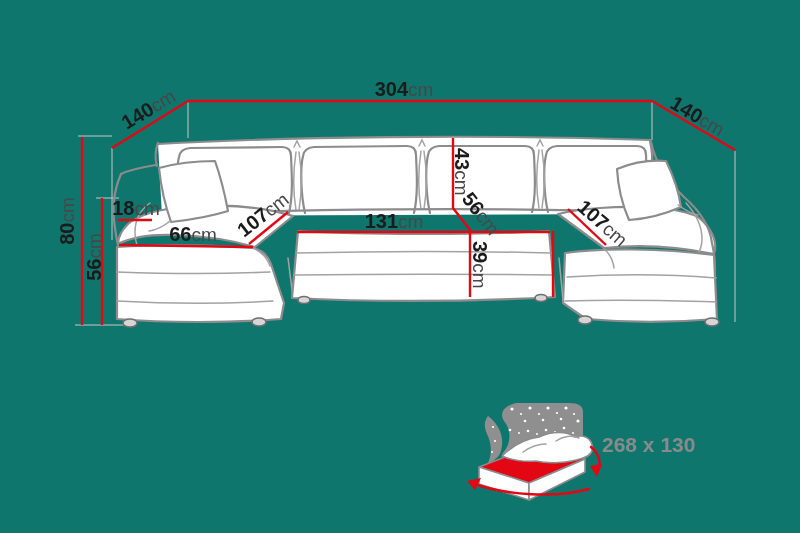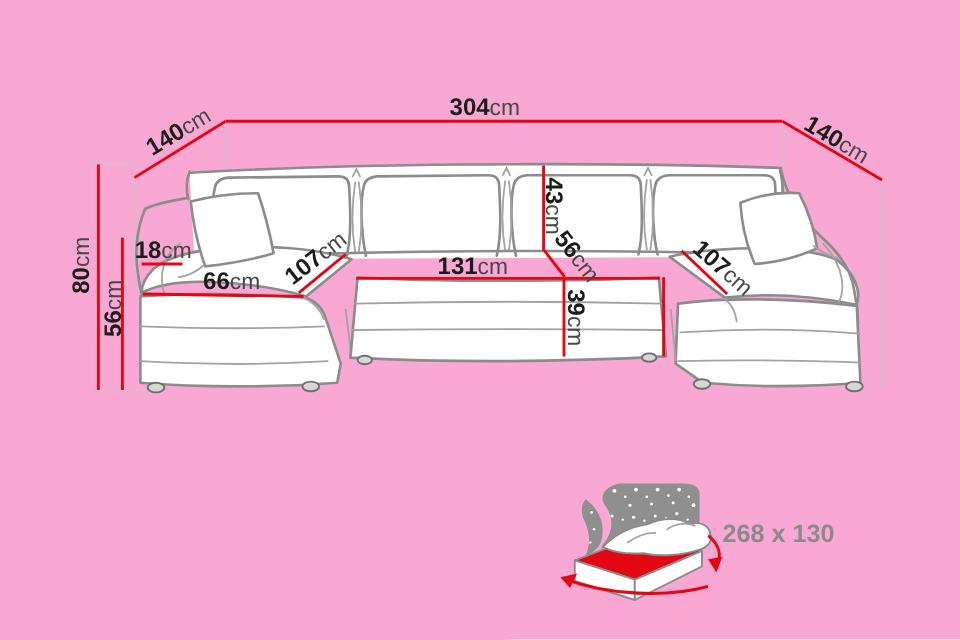--- a/index.html
+++ b/index.html
@@ -1,16 +1,16 @@
 <!DOCTYPE html>
 <html><head>
 <meta charset="utf-8">
 <style>
   html,body{margin:0;padding:0;background:#ffffff;}
-  .stage{position:relative;width:800px;height:533px;background:#f9a8d4;overflow:hidden;}
+  .stage{position:relative;width:800px;height:533px;background:#0f766e;overflow:hidden;}
   svg{display:block;}
   .num{font-family:"Liberation Sans",sans-serif;font-weight:700;font-size:20px;fill:#1b1b1b;}
   .unit{font-family:"Liberation Sans",sans-serif;font-weight:400;font-size:19px;fill:#474747;}
   .bed-label{font-family:"Liberation Sans",sans-serif;font-weight:700;font-size:21px;fill:#8a8a8a;}
   .outline{stroke:#8c8c8c;fill:none;stroke-width:2.2;stroke-linecap:round;stroke-linejoin:round;}
   .outline-fill{stroke:#8c8c8c;fill:#ffffff;stroke-width:2.2;stroke-linecap:round;stroke-linejoin:round;}
   .seam{stroke:#a3a3a3;fill:none;stroke-width:1.5;stroke-linecap:round;}
   .ext{stroke:#c7c7c7;fill:none;stroke-width:1;}
   .dim{stroke:#e30613;fill:none;stroke-width:2.4;}
   .foot{fill:#d6d6d6;stroke:#6f6f6f;stroke-width:1.6;}

